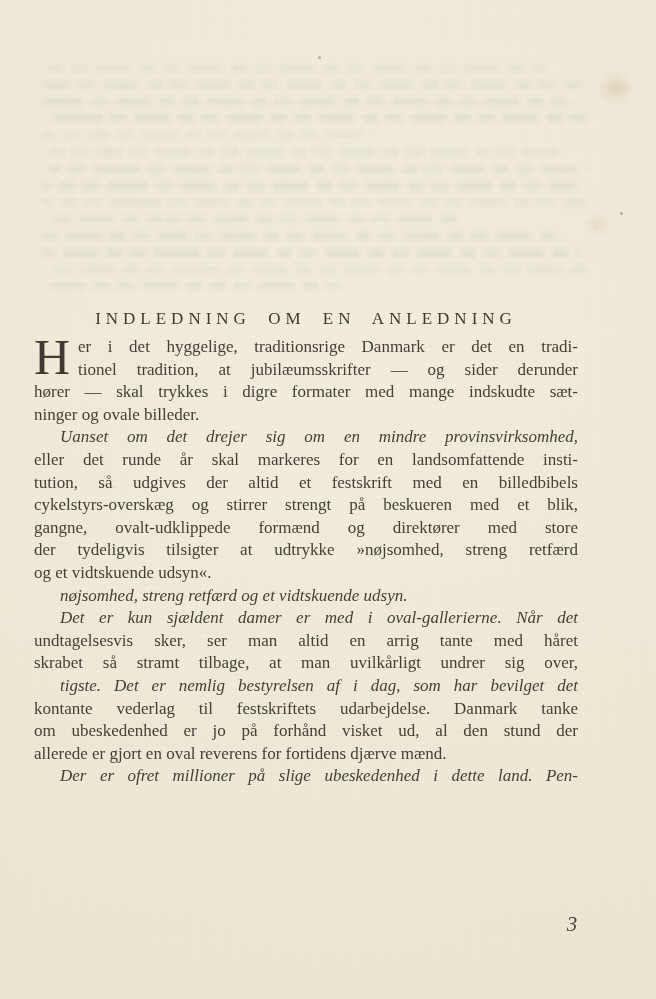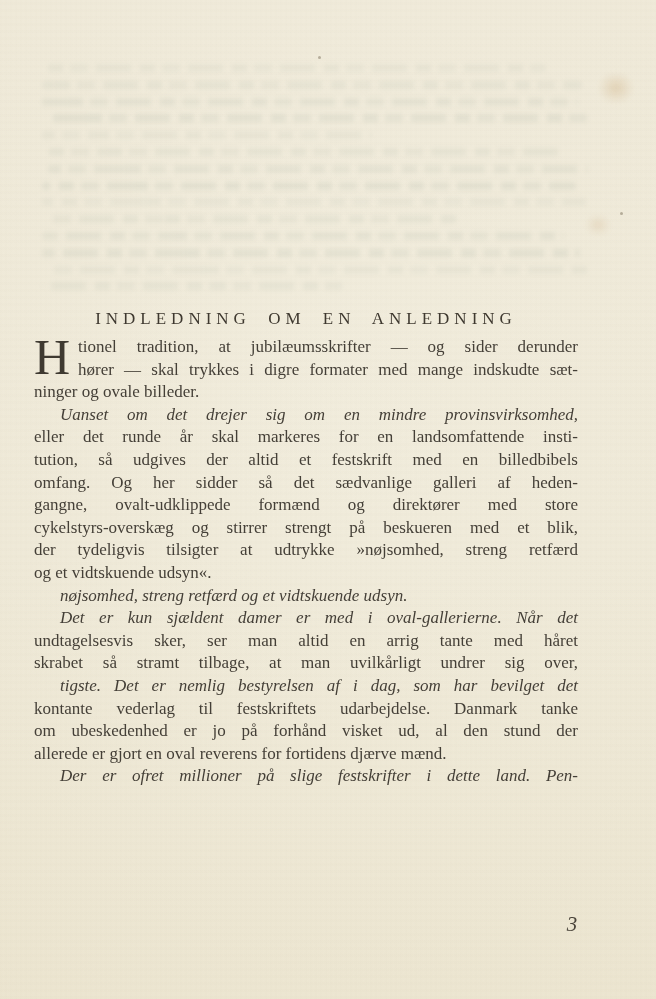--- a/index.html
+++ b/index.html
@@ -98,47 +98,47 @@
   <div class="stain s1"></div>
   <div class="stain s2"></div>
   <div class="speck k1"></div>
   <div class="speck k2"></div>
 
   <div class="chapter-title">INDLEDNING OM EN ANLEDNING</div>
 
   <div class="body-text" id="body">
       <div class="paragraph">
         <span class="dropcap">H</span>
+        <div class="line">er i det hyggelige, traditionsrige Danmark er det en tradi-</div>
         <div class="line">tionel tradition, at jubilæumsskrifter — og sider derunder</div>
         <div class="line">hører — skal trykkes i digre formater med mange indskudte sæt-</div>
         <div class="line last-left">ninger og ovale billeder.</div>
       </div>
       <div class="paragraph indented">
         <div class="line">Uanset om det drejer sig om en mindre provinsvirksomhed,</div>
         <div class="line">eller det runde år skal markeres for en landsomfattende insti-</div>
         <div class="line">tution, så udgives der altid et festskrift med en billedbibels</div>
-        <div class="line">omfang. Og her sidder så det sædvanlige galleri af heden-</div>
+        <div class="line">cykelstyrs-overskæg og stirrer strengt på beskueren med et blik,</div>
         <div class="line">gangne, ovalt-udklippede formænd og direktører med store</div>
-        <div class="line">cykelstyrs-overskæg og stirrer strengt på beskueren med et blik,</div>
         <div class="line">der tydeligvis tilsigter at udtrykke »nøjsomhed, streng retfærd</div>
         <div class="line last-left">og et vidtskuende udsyn«.</div>
       </div>
       <div class="paragraph indented">
         <div class="line last-left">nøjsomhed, streng retfærd og et vidtskuende udsyn.</div>
       </div>
       <div class="paragraph indented">
         <div class="line">Det er kun sjældent damer er med i oval-gallerierne. Når det</div>
         <div class="line">undtagelsesvis sker, ser man altid en arrig tante med håret</div>
         <div class="line">skrabet så stramt tilbage, at man uvilkårligt undrer sig over,</div>
       </div>
       <div class="paragraph indented">
         <div class="line">tigste. Det er nemlig bestyrelsen af i dag, som har bevilget det</div>
         <div class="line">kontante vederlag til festskriftets udarbejdelse. Danmark tanke</div>
         <div class="line">om ubeskedenhed er jo på forhånd visket ud, al den stund der</div>
         <div class="line last-left">allerede er gjort en oval reverens for fortidens djærve mænd.</div>
       </div>
       <div class="paragraph indented">
-        <div class="line">Der er ofret millioner på slige festskrifter i dette land. Pen-</div>
+        <div class="line">Der er ofret millioner på slige ubeskedenhed i dette land. Pen-</div>
       </div>
     </div>
 
   <div class="page-number">3</div>
 </div>
 
 </body></html>

